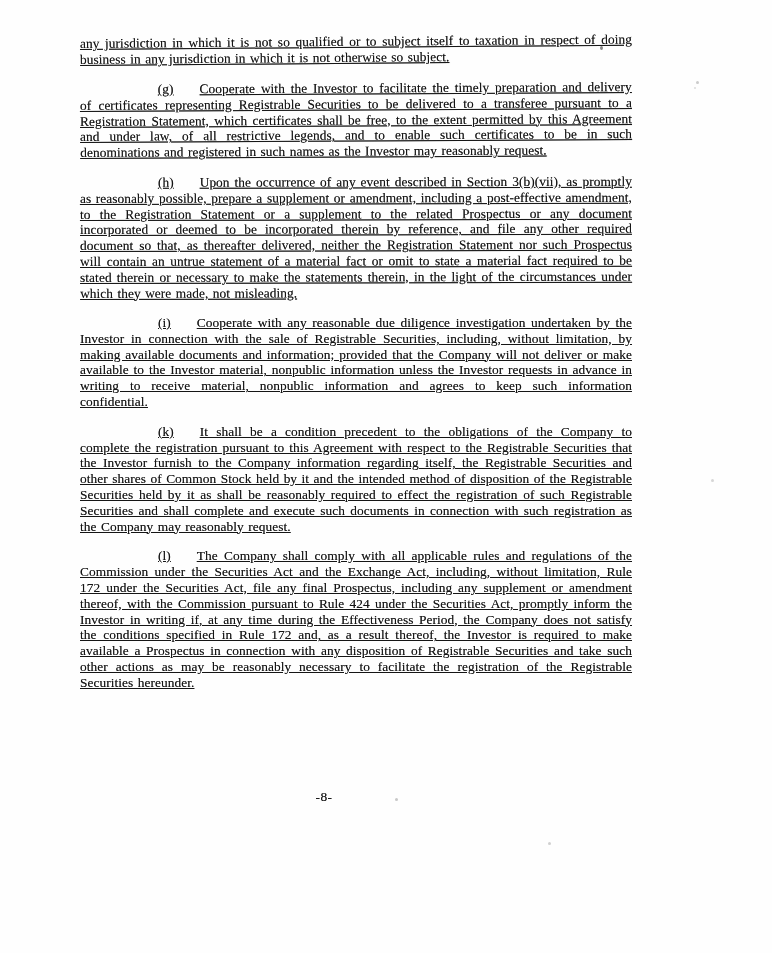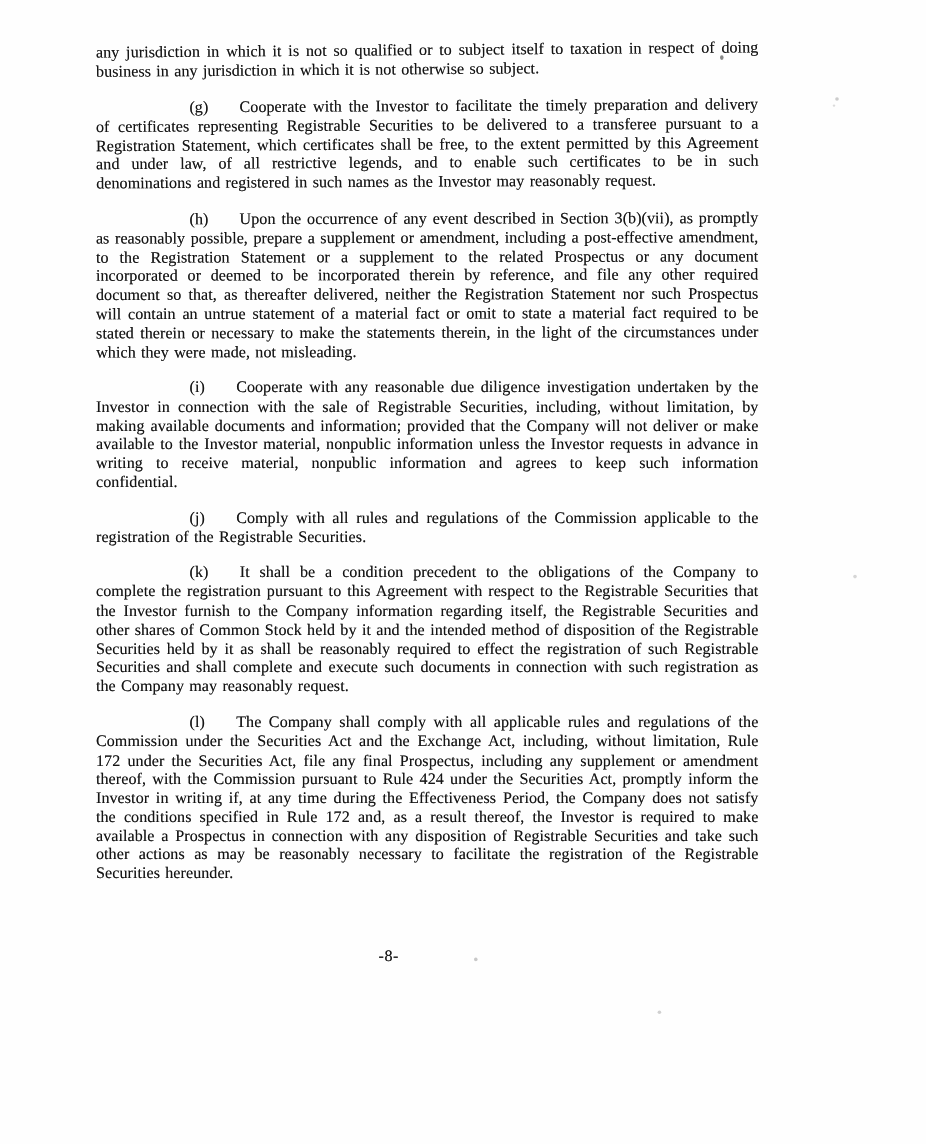--- a/index.html
+++ b/index.html
@@ -22,20 +22,21 @@
     left: 80px;
     top: 36px;
     width: 552px;
     font-size: 13.4px;
     line-height: 15.8px;
     text-align: justify;
     letter-spacing: 0.05px;
     word-spacing: 1px;
     filter: blur(0.25px);
     text-shadow: 0 0 0.45px rgba(10,10,10,0.55);
+    text-decoration: underline;
   }
   .para {
     margin: 0;
     padding: 0;
   }
   .para + .para {
     margin-top: 14px;
   }
   .para.indented {
     text-indent: 78px;
@@ -80,21 +81,20 @@
   <div class="text-block">
 
     <p class="para skew-a">any jurisdiction in which it is not so qualified or to subject itself to taxation in respect of doing business in any jurisdiction in which it is not otherwise so subject.</p>
 
     <p class="para indented skew-b"><span class="para-label">(g)</span><span>Cooperate with the Investor to facilitate the timely preparation and delivery of certificates representing Registrable Securities to be delivered to a transferee pursuant to a Registration Statement, which certificates shall be free, to the extent permitted by this Agreement and under law, of all restrictive legends, and to enable such certificates to be in such denominations and registered in such names as the Investor may reasonably request.</span></p>
 
     <p class="para indented skew-c"><span class="para-label">(h)</span><span>Upon the occurrence of any event described in Section 3(b)(vii), as promptly as reasonably possible, prepare a supplement or amendment, including a post-effective amendment, to the Registration Statement or a supplement to the related Prospectus or any document incorporated or deemed to be incorporated therein by reference, and file any other required document so that, as thereafter delivered, neither the Registration Statement nor such Prospectus will contain an untrue statement of a material fact or omit to state a material fact required to be stated therein or necessary to make the statements therein, in the light of the circumstances under which they were made, not misleading.</span></p>
 
     <p class="para indented"><span class="para-label">(i)</span><span>Cooperate with any reasonable due diligence investigation undertaken by the Investor in connection with the sale of Registrable Securities, including, without limitation, by making available documents and information; provided that the Company will not deliver or make available to the Investor material, nonpublic information unless the Investor requests in advance in writing to receive material, nonpublic information and agrees to keep such information confidential.</span></p>
 
-    <p class="para indented"><span class="para-label">(j)</span><span>Comply with all rules and regulations of the Commission applicable to the registration of the Registrable Securities.</span></p>
 
     <p class="para indented"><span class="para-label">(k)</span><span>It shall be a condition precedent to the obligations of the Company to complete the registration pursuant to this Agreement with respect to the Registrable Securities that the Investor furnish to the Company information regarding itself, the Registrable Securities and other shares of Common Stock held by it and the intended method of disposition of the Registrable Securities held by it as shall be reasonably required to effect the registration of such Registrable Securities and shall complete and execute such documents in connection with such registration as the Company may reasonably request.</span></p>
 
     <p class="para indented"><span class="para-label">(l)</span><span>The Company shall comply with all applicable rules and regulations of the Commission under the Securities Act and the Exchange Act, including, without limitation, Rule 172 under the Securities Act, file any final Prospectus, including any supplement or amendment thereof, with the Commission pursuant to Rule 424 under the Securities Act, promptly inform the Investor in writing if, at any time during the Effectiveness Period, the Company does not satisfy the conditions specified in Rule 172 and, as a result thereof, the Investor is required to make available a Prospectus in connection with any disposition of Registrable Securities and take such other actions as may be reasonably necessary to facilitate the registration of the Registrable Securities hereunder.</span></p>
 
   </div>
 
   <div class="page-number">-8-</div>
 
   <div class="speck s1"></div>

